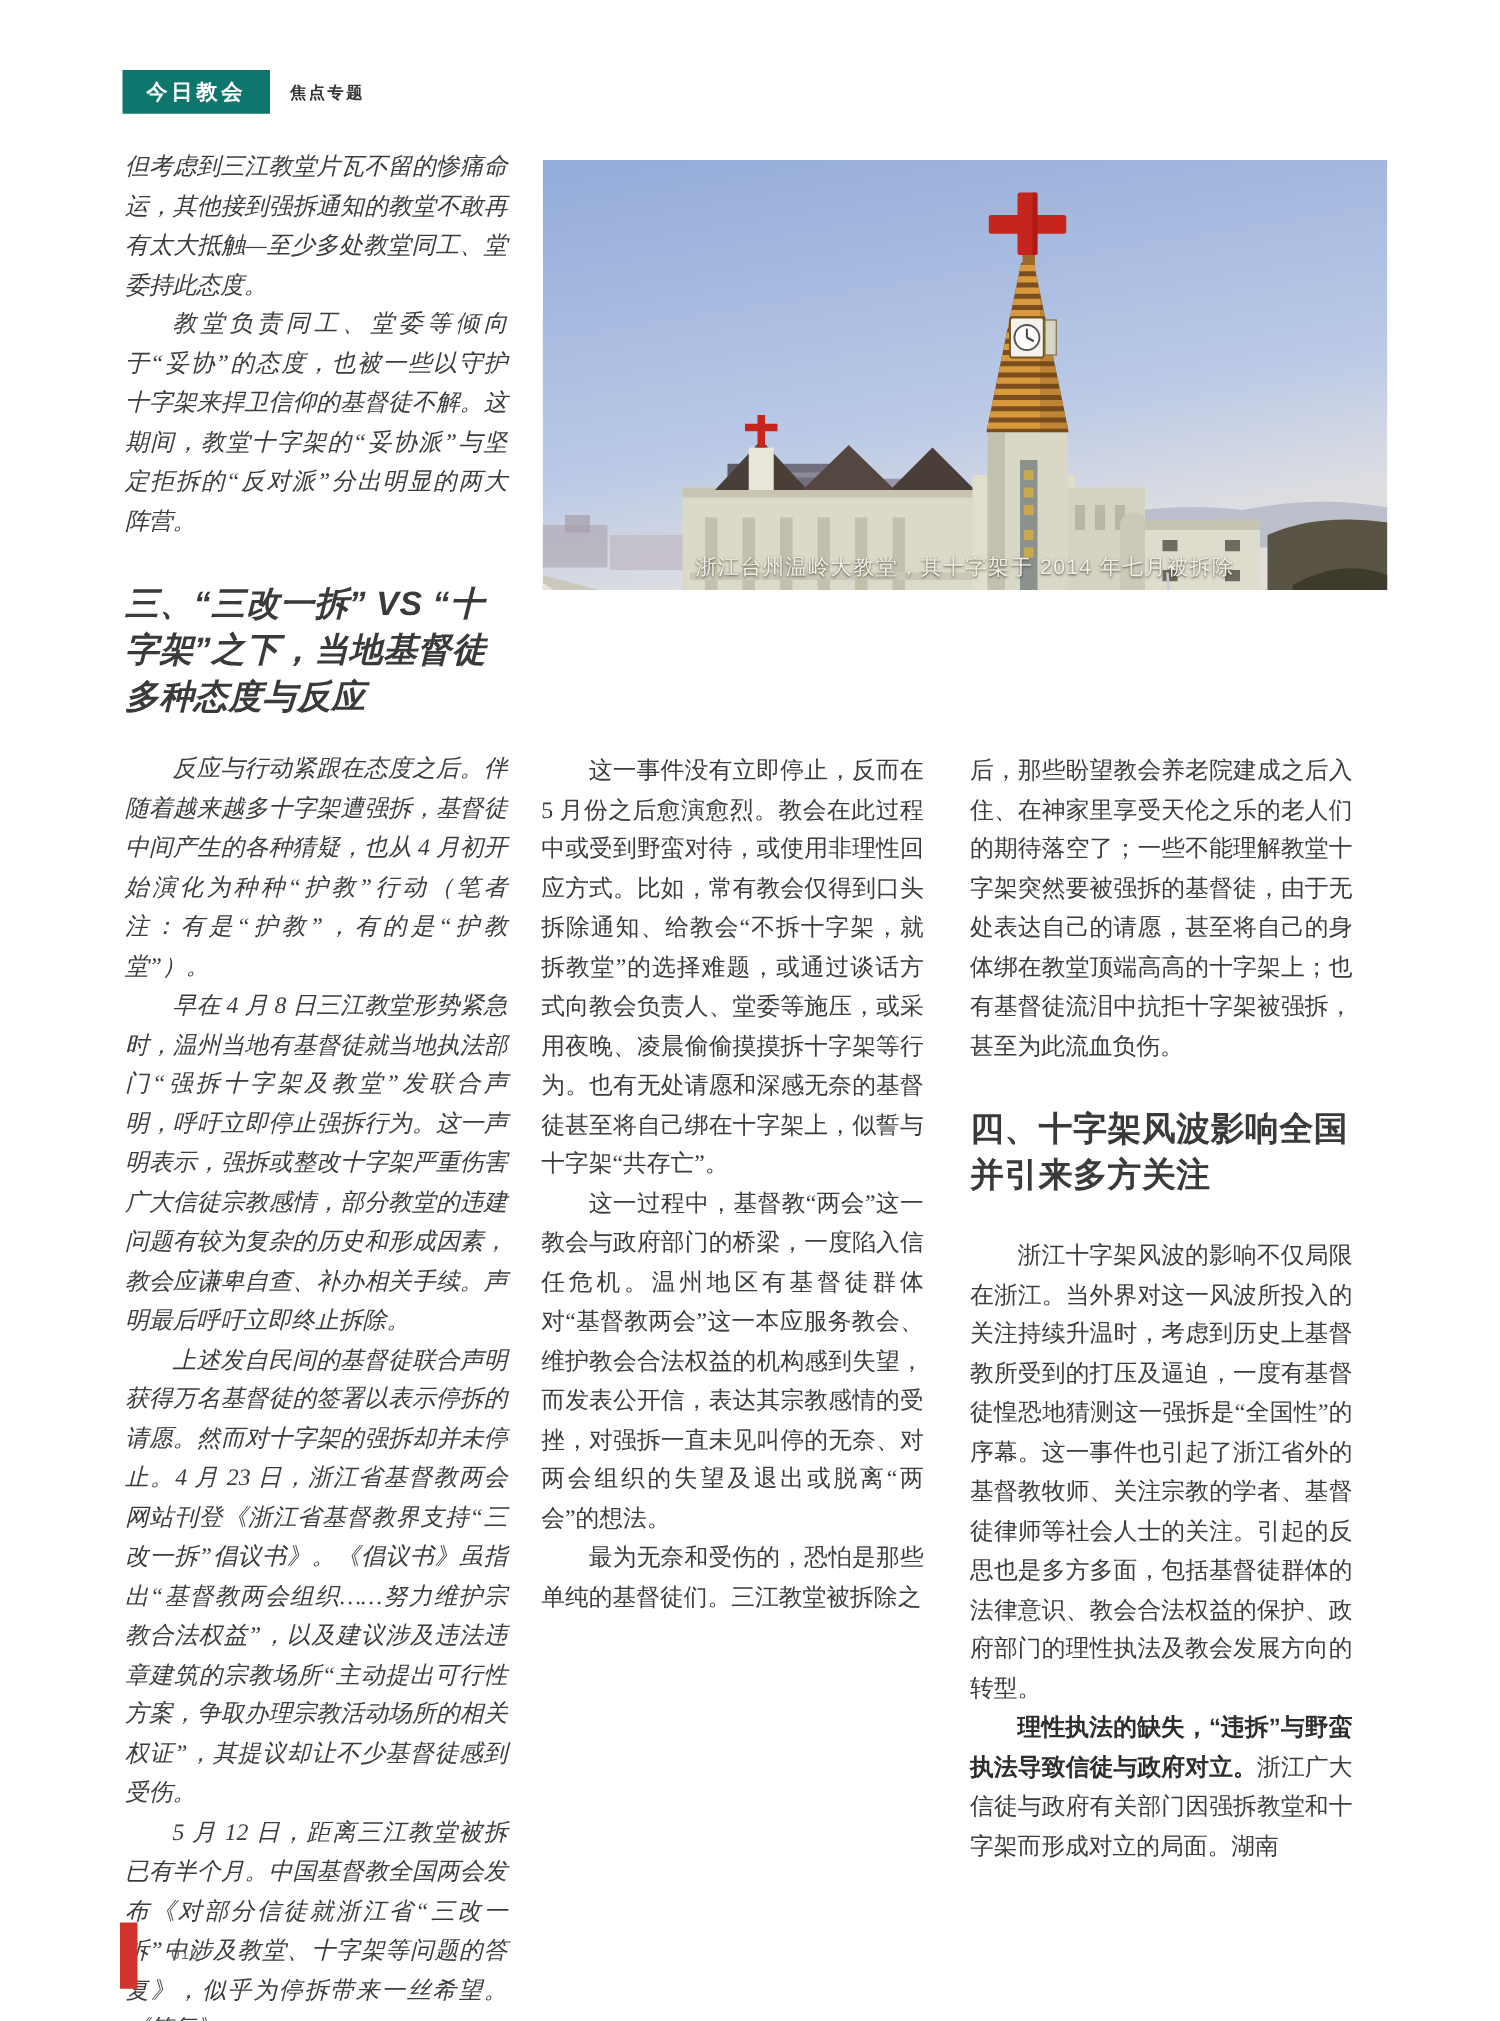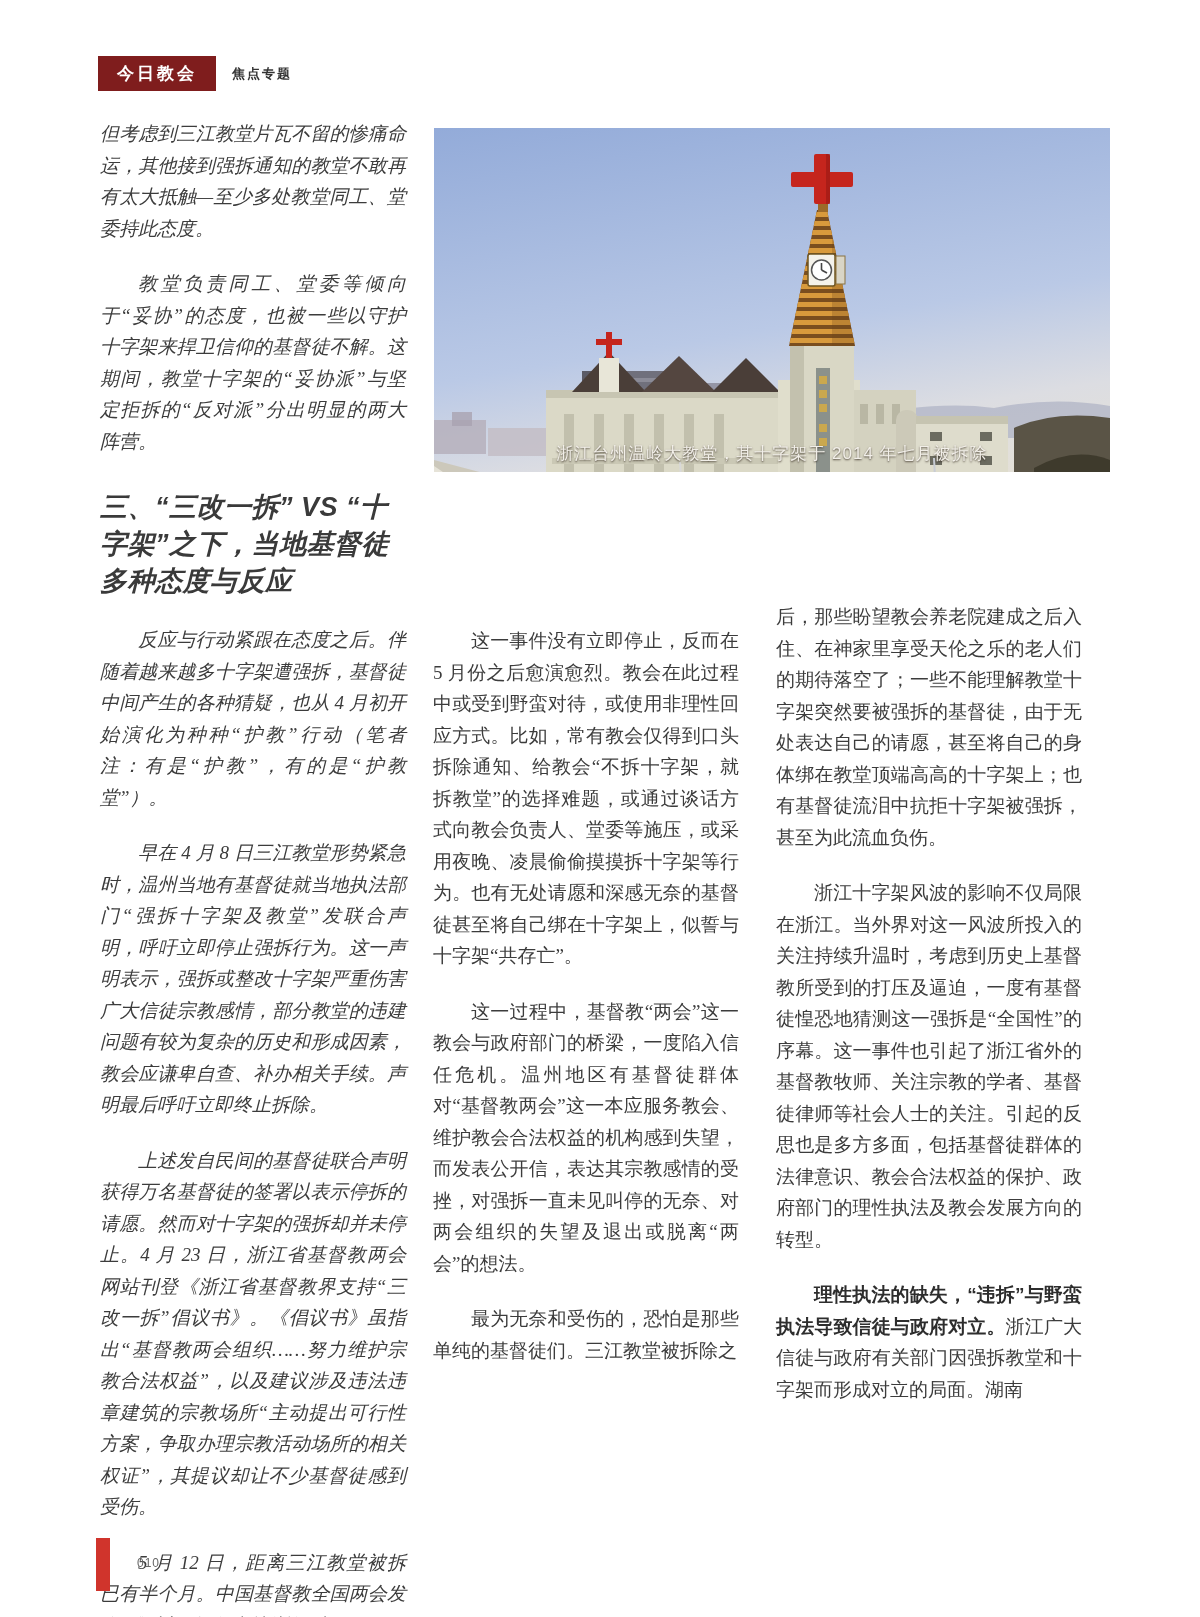--- a/index.html
+++ b/index.html
@@ -1,32 +1,32 @@
 <!DOCTYPE html>
 <html><head>
 <meta charset="utf-8">
 <style>
   html,body{margin:0;padding:0;background:#ffffff;}
   body{width:1200px;height:1617px;position:relative;overflow:hidden;
        font-family:"Liberation Serif","DejaVu Serif",serif;color:#3c3c3c;}
 
   
   .masthead{position:absolute;left:98px;top:56px;height:35px;display:flex;align-items:center;}
-  .masthead-badge{background:#7f1d1d;color:#ffffff;width:118px;height:35px;
+  .masthead-badge{background:#0f766e;color:#ffffff;width:118px;height:35px;
        display:flex;align-items:center;justify-content:center;
        font-family:"Liberation Sans","DejaVu Sans",sans-serif;font-weight:bold;
        font-size:17px;letter-spacing:3px;}
   .masthead-section{margin-left:16px;color:#333333;
        font-family:"Liberation Sans","DejaVu Sans",sans-serif;font-weight:bold;
        font-size:13px;letter-spacing:2px;}
 
   
   .col{position:absolute;width:306px;font-size:19px;line-height:31.5px;text-align:justify;}
   .col p{margin:0;}
-  .col p.indent{text-indent:2em;margin-top:24px;}
+  .col p.indent{text-indent:2em;}
   #col1{left:100px;top:118px;font-style:italic;}
   #col2{left:433px;top:601px;}
   #col3{left:776px;top:601px;}
   .sec-heading{font-family:"Liberation Sans","DejaVu Sans",sans-serif;font-weight:bold;
        font-size:27px;line-height:37px;color:#3a3a3a;margin:32px 0 24px;text-align:left;
        text-indent:0;letter-spacing:0.5px;}
   #col3 .sec-heading{margin:32px 0 30px;}
   .emph{font-family:"Liberation Sans","DejaVu Sans",sans-serif;font-weight:bold;color:#2d2d2d;}
 
   
@@ -228,18 +228,19 @@
 </div>
 
 <div class="col" id="col2">
   <p class="indent">这一事件没有立即停止，反而在 5 月份之后愈演愈烈。教会在此过程中或受到野蛮对待，或使用非理性回应方式。比如，常有教会仅得到口头拆除通知、给教会“不拆十字架，就拆教堂”的选择难题，或通过谈话方式向教会负责人、堂委等施压，或采用夜晚、凌晨偷偷摸摸拆十字架等行为。也有无处请愿和深感无奈的基督徒甚至将自己绑在十字架上，似誓与十字架“共存亡”。</p>
   <p class="indent">这一过程中，基督教“两会”这一教会与政府部门的桥梁，一度陷入信任危机。温州地区有基督徒群体对“基督教两会”这一本应服务教会、维护教会合法权益的机构感到失望，而发表公开信，表达其宗教感情的受挫，对强拆一直未见叫停的无奈、对两会组织的失望及退出或脱离“两会”的想法。</p>
   <p class="indent">最为无奈和受伤的，恐怕是那些单纯的基督徒们。三江教堂被拆除之</p>
 </div>
 
 <div class="col" id="col3">
   <p>后，那些盼望教会养老院建成之后入住、在神家里享受天伦之乐的老人们的期待落空了；一些不能理解教堂十字架突然要被强拆的基督徒，由于无处表达自己的请愿，甚至将自己的身体绑在教堂顶端高高的十字架上；也有基督徒流泪中抗拒十字架被强拆，甚至为此流血负伤。</p>
+  <h2 class="sec-heading">四、十字架风波影响全国并引来多方关注</h2>
   <p class="indent">浙江十字架风波的影响不仅局限在浙江。当外界对这一风波所投入的关注持续升温时，考虑到历史上基督教所受到的打压及逼迫，一度有基督徒惶恐地猜测这一强拆是“全国性”的序幕。这一事件也引起了浙江省外的基督教牧师、关注宗教的学者、基督徒律师等社会人士的关注。引起的反思也是多方多面，包括基督徒群体的法律意识、教会合法权益的保护、政府部门的理性执法及教会发展方向的转型。</p>
   <p class="indent"><span class="emph">理性执法的缺失，“违拆”与野蛮执法导致信徒与政府对立。</span><span>浙江广大信徒与政府有关部门因强拆教堂和十字架而形成对立的局面。湖南</span></p>
 </div>
 
 <div class="footer-bar"></div>
 <div class="footer-page">010</div>
 
 </body></html>

